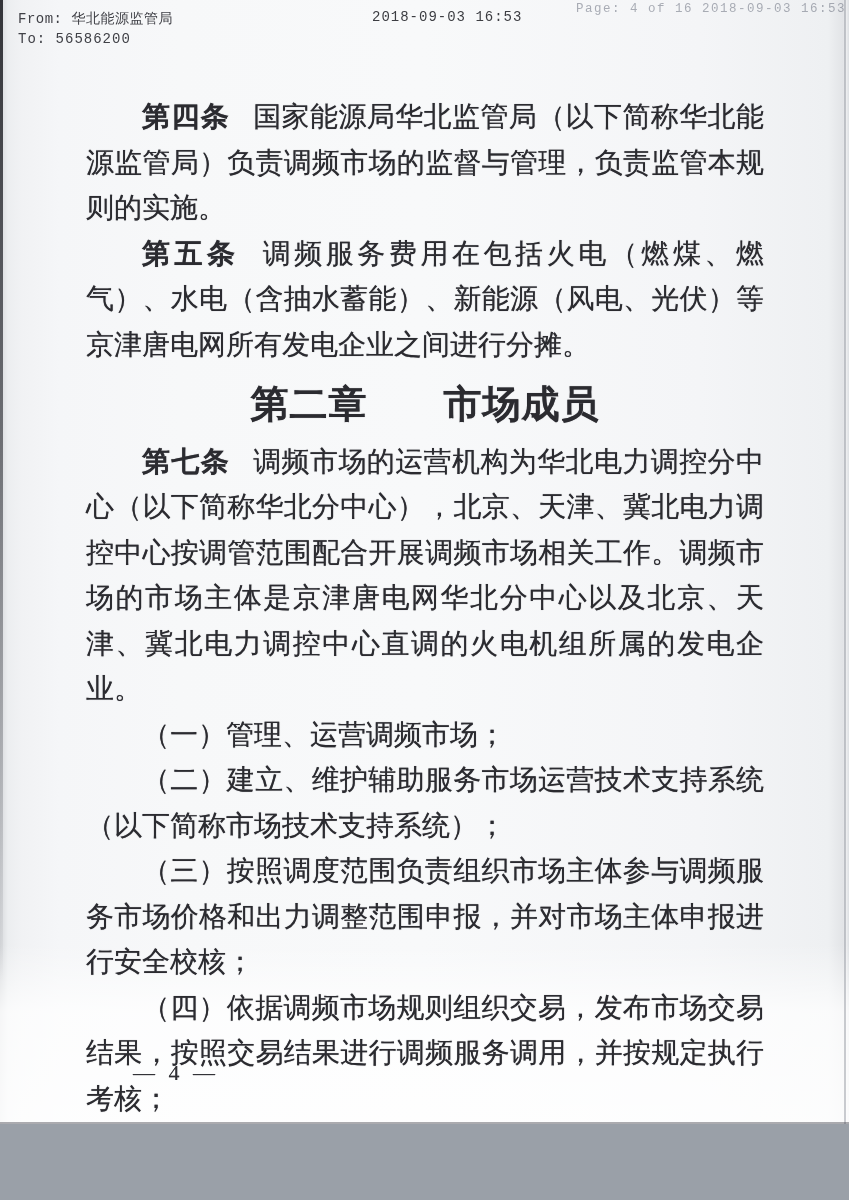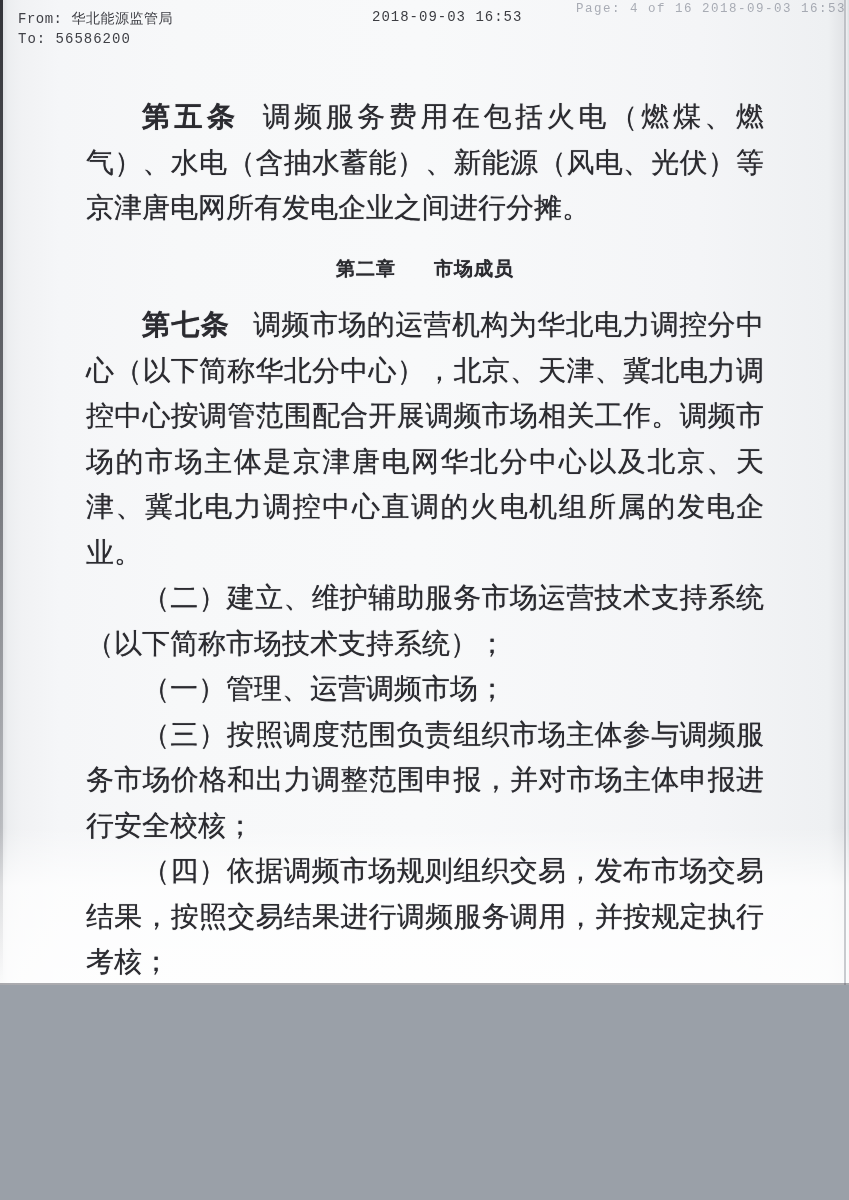--- a/index.html
+++ b/index.html
@@ -1,18 +1,18 @@
 <!DOCTYPE html>
 <html><head>
 <meta charset="utf-8">
 <style>
   html,body{margin:0;padding:0;background:#9aa0a8;}
   .page{
     position:relative;
-    width:849px;height:985px;
+    width:849px;height:1124px;
     margin:0 auto;
     overflow:hidden;
     font-family:"Liberation Serif","DejaVu Serif",serif;
     background:
       linear-gradient(180deg, rgba(255,255,255,0) 0%, rgba(255,255,255,0) 84%, rgba(255,255,255,0.75) 90%, rgba(255,255,255,0.85) 100%),
       linear-gradient(90deg,#d8dadd 0px,#eceef0 8px,#f1f2f4 22px,#f5f6f8 60px,#f7f8f9 180px,#f8f9fa 420px,#f4f5f7 700px,#eef0f2 828px,#e2e4e7 843px,#eff0f2 846px,#dde0e3 849px);
   }
   
   .edge-left{position:absolute;left:0;top:0;width:3px;height:980px;
     background:linear-gradient(180deg,rgba(32,33,38,0.9) 0%,rgba(50,52,58,0.65) 45%,rgba(80,83,90,0.3) 80%,rgba(90,93,100,0) 100%);}
@@ -35,21 +35,21 @@
     text-shadow:0 0 0.7px rgba(45,45,52,0.75);
   }
   .doc p{margin:0;text-indent:2em;}
   .term{
     font-family:"Liberation Sans","DejaVu Sans",sans-serif;
     font-weight:700;margin-right:0.82em;letter-spacing:1px;
   }
   .chapter{
     text-align:center;font-weight:700;
     font-family:"Liberation Sans","DejaVu Sans",sans-serif;
-    font-size:19px;margin:15px 0 11px 0;text-indent:0;letter-spacing:1px;
+    font-size:38px;margin:15px 0 11px 0;text-indent:0;letter-spacing:1px;
   }
   .chapter .gap{display:inline-block;width:2em;}
 
   .page-number{
     position:absolute;left:133px;top:1060px;
     font-size:22px;color:#2f2f34;letter-spacing:4px;
     text-shadow:0 0 0.6px rgba(45,45,52,0.7);
   }
 
   
@@ -74,32 +74,33 @@
   <div class="edge-right"></div>
   <div class="edge-bottom"></div>
 
   <div class="fax fax-from">From: 华北能源监管局</div>
   <div class="fax fax-to">To: 56586200</div>
   <div class="fax fax-time">2018-09-03 16:53</div>
   <div class="fax fax-page">Page: 4 of 16  2018-09-03 16:53</div>
 
   <div class="doc">
 
+    <p><b class="term">第四条</b><span>国家能源局华北监管局（以下简称华北能源监管局）负责调频市场的监督与管理，负责监管本规则的实施。</span></p>
 
     <p><b class="term">第五条</b><span>调频服务费用在包括火电（燃煤、燃气）、水电（含抽水蓄能）、新能源（风电、光伏）等京津唐电网所有发电企业之间进行分摊。</span></p>
 
     <div class="chapter"><span>第二章</span><span class="gap"></span><span>市场成员</span></div>
 
 
     <p><b class="term">第七条</b><span>调频市场的运营机构为华北电力调控分中心（以下简称华北分中心），北京、天津、冀北电力调控中心按调管范围配合开展调频市场相关工作。调频市场的市场主体是京津唐电网华北分中心以及北京、天津、冀北电力调控中心直调的火电机组所属的发电企业。</span></p>
 
 
+    <p><span>（一）管理、运营调频市场；</span></p>
+
     <p><span>（二）建立、维护辅助服务市场运营技术支持系统（以下简称市场技术支持系统）；</span></p>
-
-    <p><span>（一）管理、运营调频市场；</span></p>
 
     <p><span>（三）按照调度范围负责组织市场主体参与调频服务市场价格和出力调整范围申报，并对市场主体申报进行安全校核；</span></p>
 
     <p><span>（四）依据调频市场规则组织交易，发布市场交易结果，按照交易结果进行调频服务调用，并按规定执行考核；</span></p>
 
   </div>
 
   <div class="page-number">— 4 —</div>
 
   <div class="watermark">

